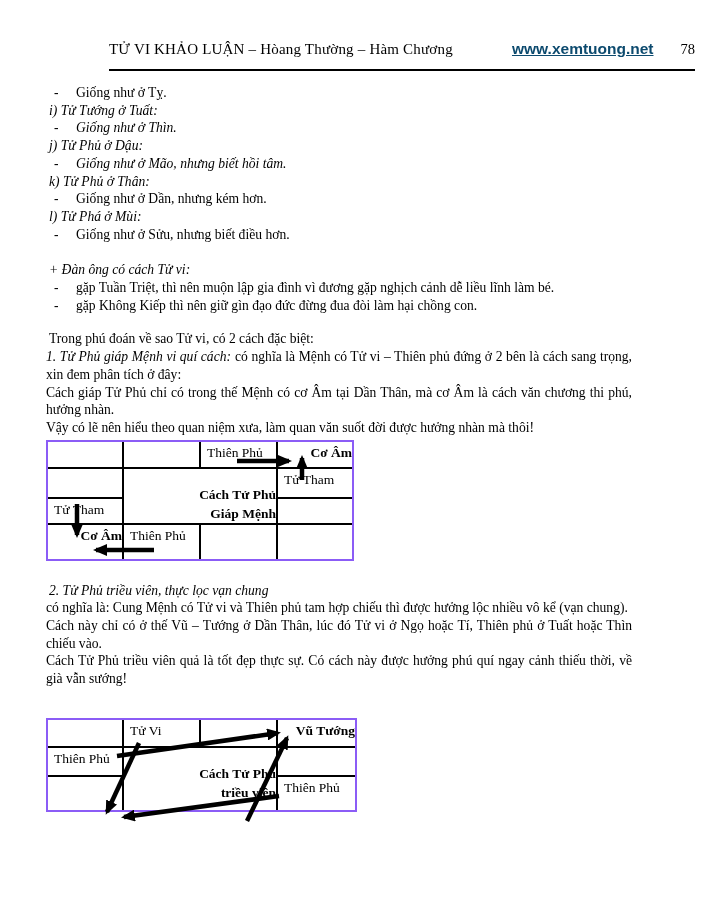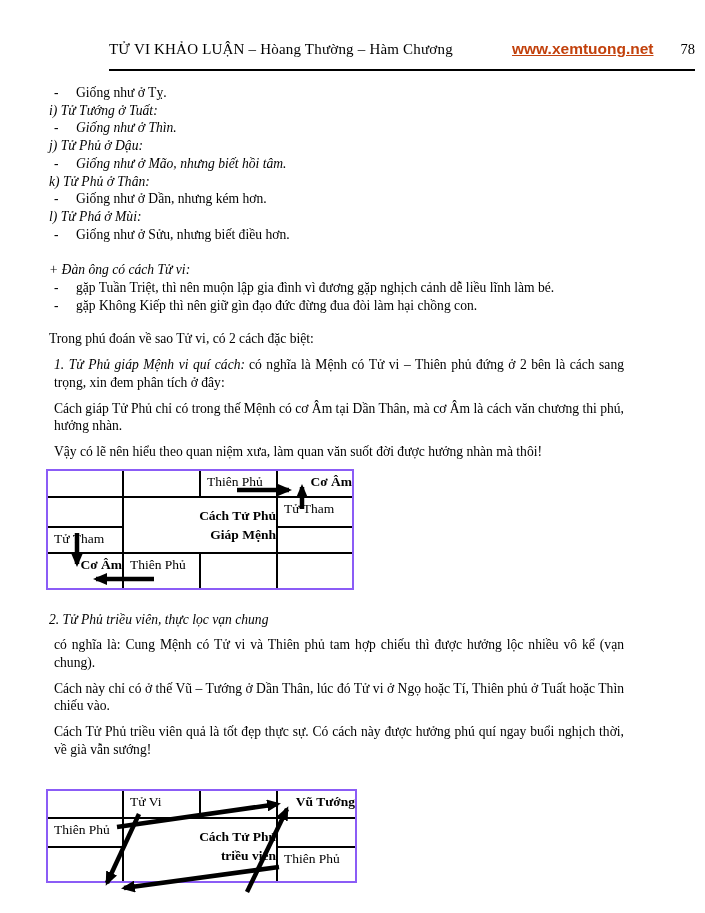--- a/index.html
+++ b/index.html
@@ -5,50 +5,50 @@
   html,body{margin:0;padding:0;background:#fff;}
   .page{position:relative;width:705px;height:913px;background:#ffffff;color:#000;
         font-family:"Liberation Serif","DejaVu Serif",serif;overflow:hidden;}
   
   .header{position:absolute;left:62px;top:40px;width:586px;display:flex;
           justify-content:space-between;align-items:baseline;
           border-bottom:2px solid #000;padding-bottom:11px;margin-left:47px;}
   .htitle{font-size:15px;letter-spacing:.2px;}
   .hright{display:flex;align-items:baseline;}
   .hlink{font-family:"Liberation Sans","DejaVu Sans",sans-serif;font-weight:bold;
-         font-size:15.5px;color:#c2410c;text-decoration:underline;cursor:pointer;}
+         font-size:15.5px;color:#0c4a6e;text-decoration:underline;cursor:pointer;}
   .hpage{font-size:14.5px;margin-left:27px;}
   
   .content{position:absolute;left:46px;top:84px;width:586px;
            font-size:13.6px;line-height:17.7px;}
   .line{white-space:nowrap;}
   .line .mk{display:inline-block;width:22px;padding-left:8px;}
   .head{padding-left:3px;}
   .it{font-style:italic;}
-  .para{margin:8px;text-align:justify;}
+  .para{margin:0;text-align:justify;}
   .lead{font-style:italic;padding-right:4px;}
   .s1{height:18px;}
   .s2{height:16px;}
   .sec2{margin-top:21px;}
   
   .twrap{position:relative;}
   .t1{margin-top:3px;width:308px;height:121px;}
   .t2{margin-top:30px;width:311px;height:94px;}
   .grid{display:grid;border:2px solid #8b5cf6;box-sizing:border-box;}
   .g1{width:308px;height:121px;grid-template-columns:76px 77px 77px 74px;
       grid-template-rows:27px 30px 26px 34px;}
   .g2{width:311px;height:94px;grid-template-columns:76px 77px 77px 77px;
       grid-template-rows:28px 29px 33px;}
   .c{border-right:2px solid #000;border-bottom:2px solid #000;
      padding:3px 0 0 6px;font-size:13.5px;line-height:15px;
      overflow:hidden;box-sizing:border-box;}
   .c.lc{border-right:none;}
   .c.lr{border-bottom:none;}
   .c.b{font-weight:bold;text-align:right;}
-  .ctr{grid-column:2/4;grid-row:2/4;line-height:19px;padding-top:8px;}
+  .ctr{grid-column:2/4;grid-row:2/4;line-height:19px;padding-top:16px;}
   .arrows{position:absolute;left:0;top:0;pointer-events:none;}
   .arrows line{stroke:#000;stroke-width:4.5;}
   .arrows path{fill:#000;}
 </style>
 </head>
 <body>
 
 <div class="page">
 
   <div class="header">
@@ -114,21 +114,21 @@
           <line x1="256" y1="40" x2="256" y2="18" marker-end="url(#ah1)"></line>
           <line x1="31" y1="64" x2="31" y2="95" marker-end="url(#ah1)"></line>
           <line x1="108" y1="110" x2="50" y2="110" marker-end="url(#ah1)"></line>
         </svg>
     </div>
 
     <div class="sec2">
       <div class="line head it"><span>2. Tử Phủ triều viên, thực lọc vạn chung</span></div>
       <p class="para">có nghĩa là: Cung Mệnh có Tử vi và Thiên phủ tam hợp chiếu thì được hưởng lộc nhiều vô kể (vạn chung).</p>
       <p class="para">Cách này chỉ có ở thế Vũ – Tướng ở Dần Thân, lúc đó Tử vi ở Ngọ hoặc Tí, Thiên phủ ở Tuất hoặc Thìn chiếu vào.</p>
-      <p class="para">Cách Tử Phủ triều viên quả là tốt đẹp thực sự. Có cách này được hưởng phú quí ngay buổi nghịch thời, về già vẫn sướng!</p>
+      <p class="para">Cách Tử Phủ triều viên quả là tốt đẹp thực sự. Có cách này được hưởng phú quí ngay cảnh thiếu thời, về già vẫn sướng!</p>
     </div>
 
     <div class="twrap t2">
       <div class="grid g2">
         <div class="c"></div>
         <div class="c">Tử Vi</div>
         <div class="c"></div>
         <div class="c lc b">Vũ Tướng</div>
         <div class="c">Thiên Phủ</div>
         <div class="c ctr b lr">

